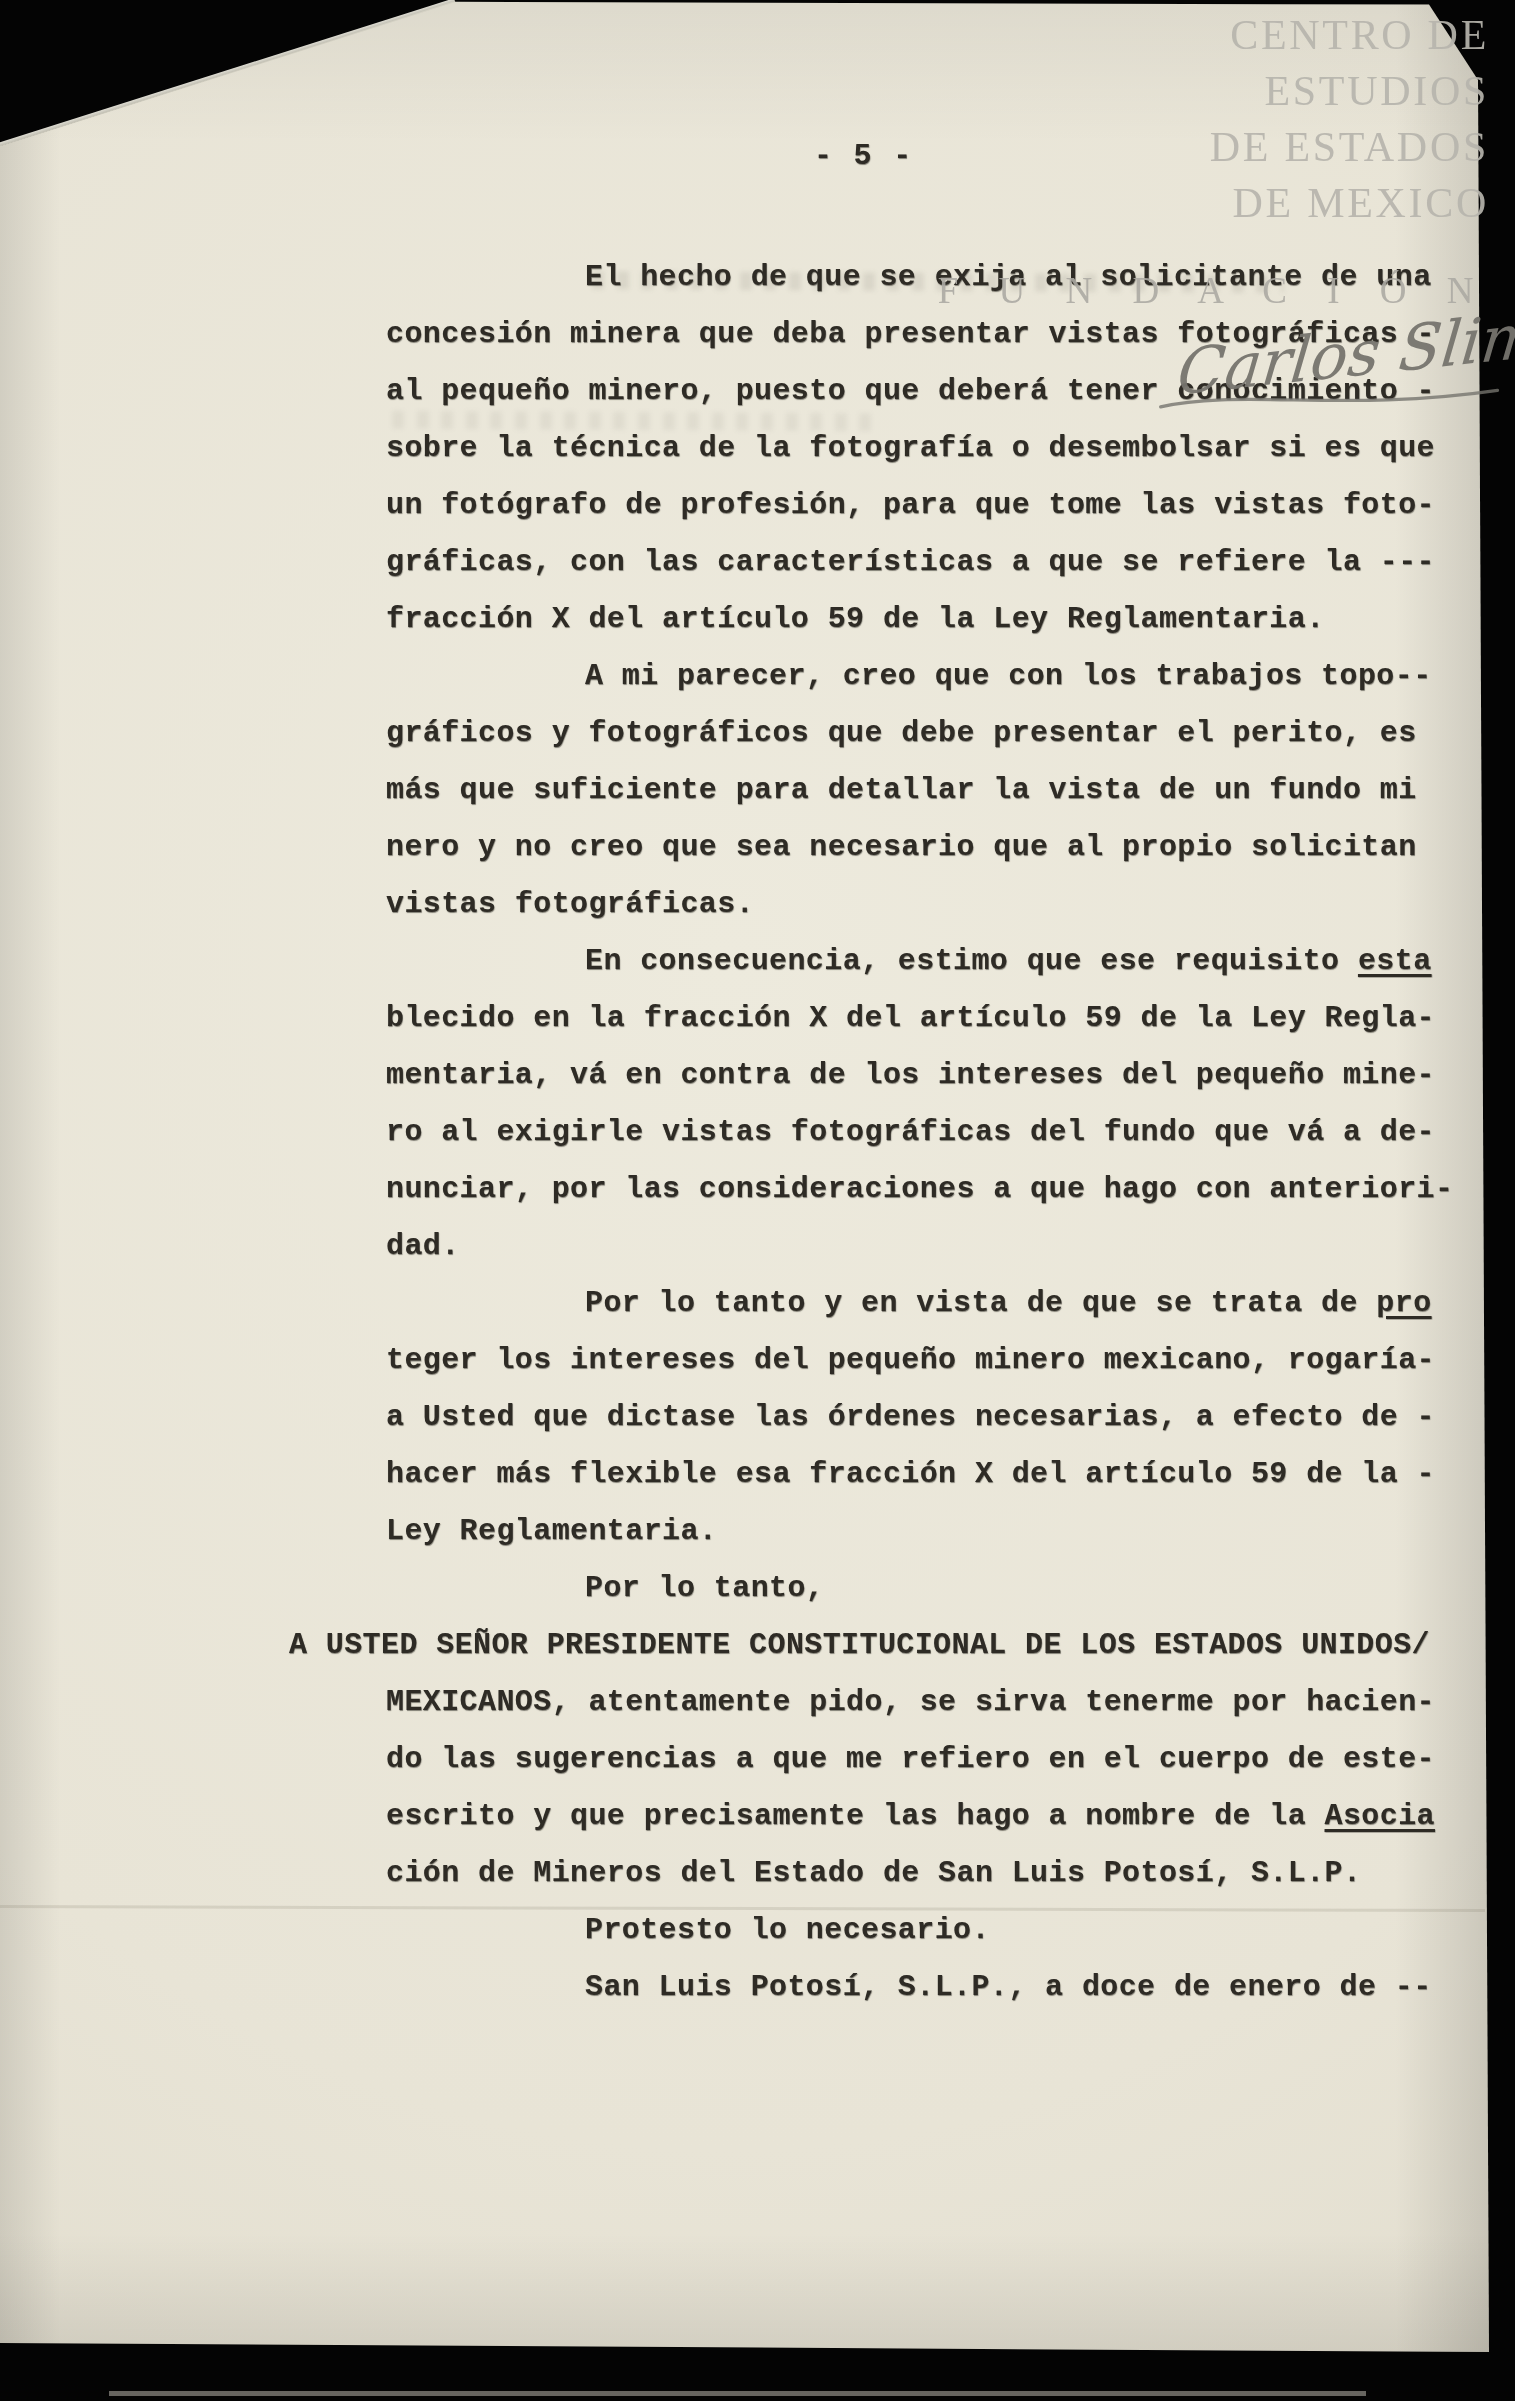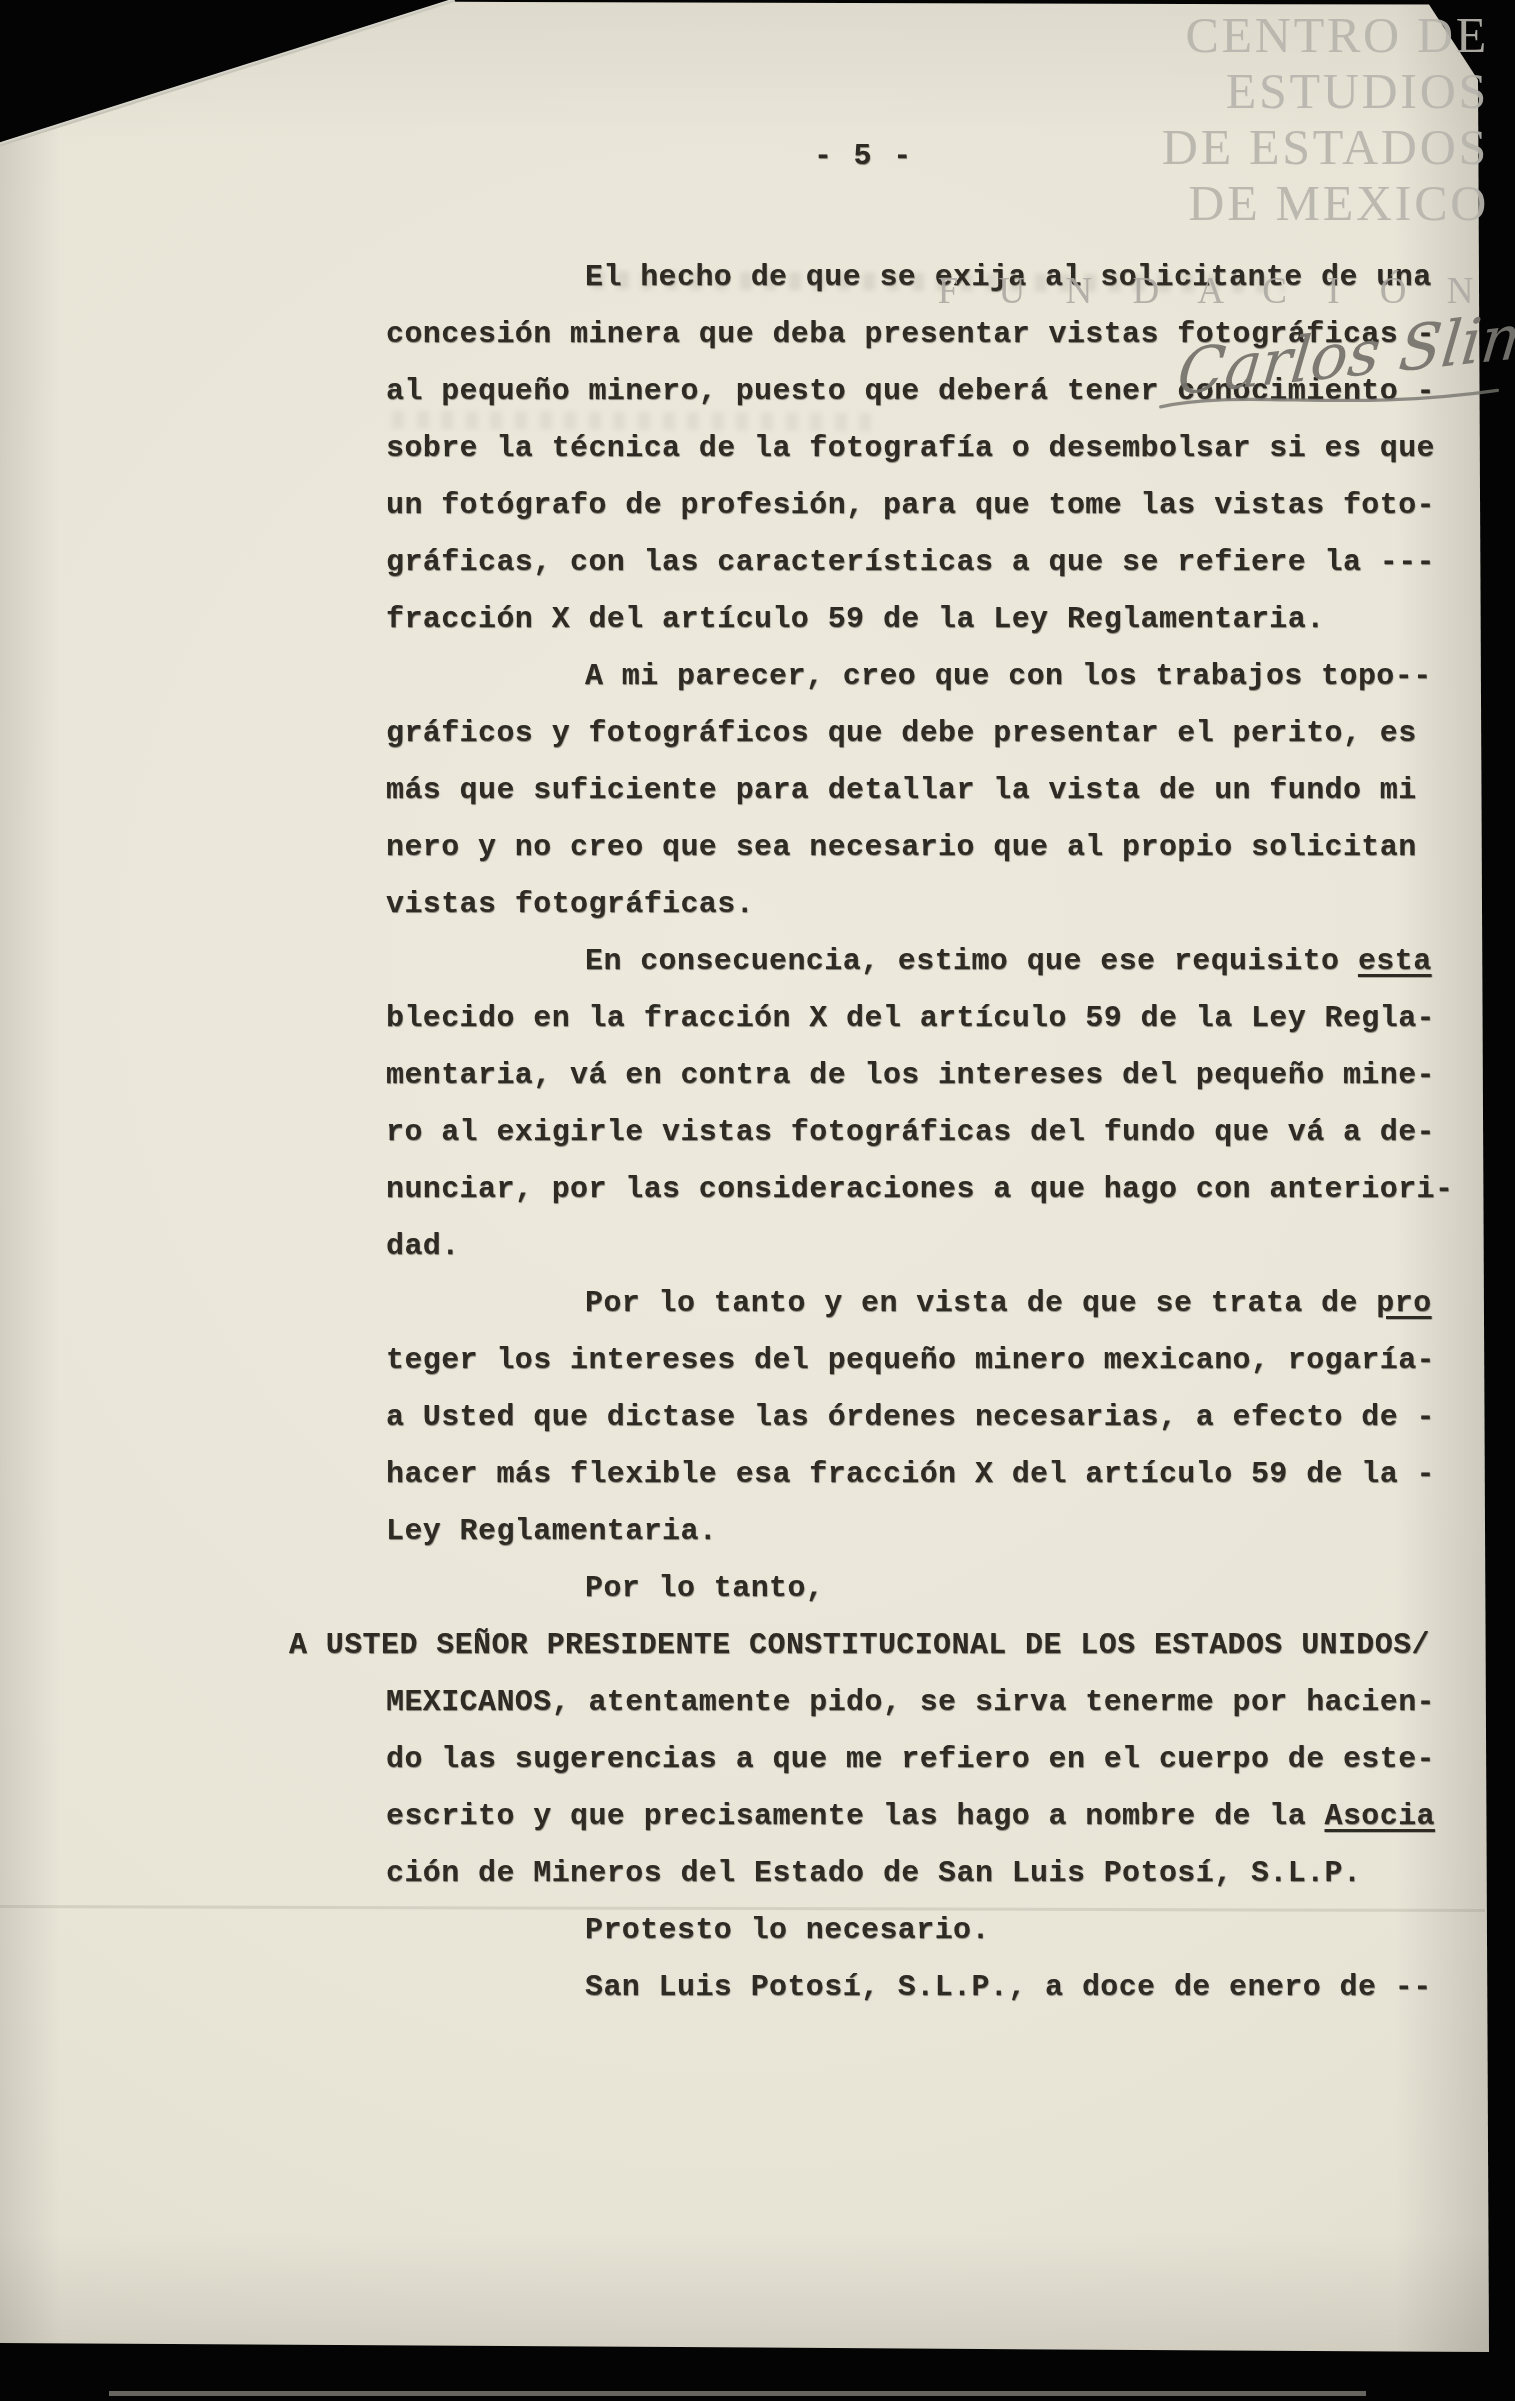--- a/index.html
+++ b/index.html
@@ -52,21 +52,21 @@
   .out  { margin-left:-97px; }
   .pageno { padding-left:428px; letter-spacing:1.8px; }
   .spacer { height:64px; }
   
   .wm {
     position:absolute; top:7.3px; right:27px; text-align:right;
     font-family:"Liberation Serif", serif;
     color:rgba(182,180,173,0.92);
     z-index:5; pointer-events:none;
   }
-  .wm .wline { font-size:50px; line-height:56px; letter-spacing:2.7px; white-space:nowrap; }
+  .wm .wline { font-size:42px; line-height:56px; letter-spacing:2.7px; white-space:nowrap; }
   .wm .fund  { font-size:37px; letter-spacing:15.5px; color:rgba(172,170,163,0.9);margin-top:32px; }
   .sig {
     position:absolute; top:317px; left:1177px; z-index:6; pointer-events:none;
     font:italic 400 62px "DejaVu Serif", serif;
     color:rgba(118,116,110,0.95);
     transform:rotate(-6deg) skewX(-12deg);
     white-space:nowrap;
   }
   .sig-flourish { position:absolute; top:372px; left:1157px; z-index:6; pointer-events:none; }
 </style>

